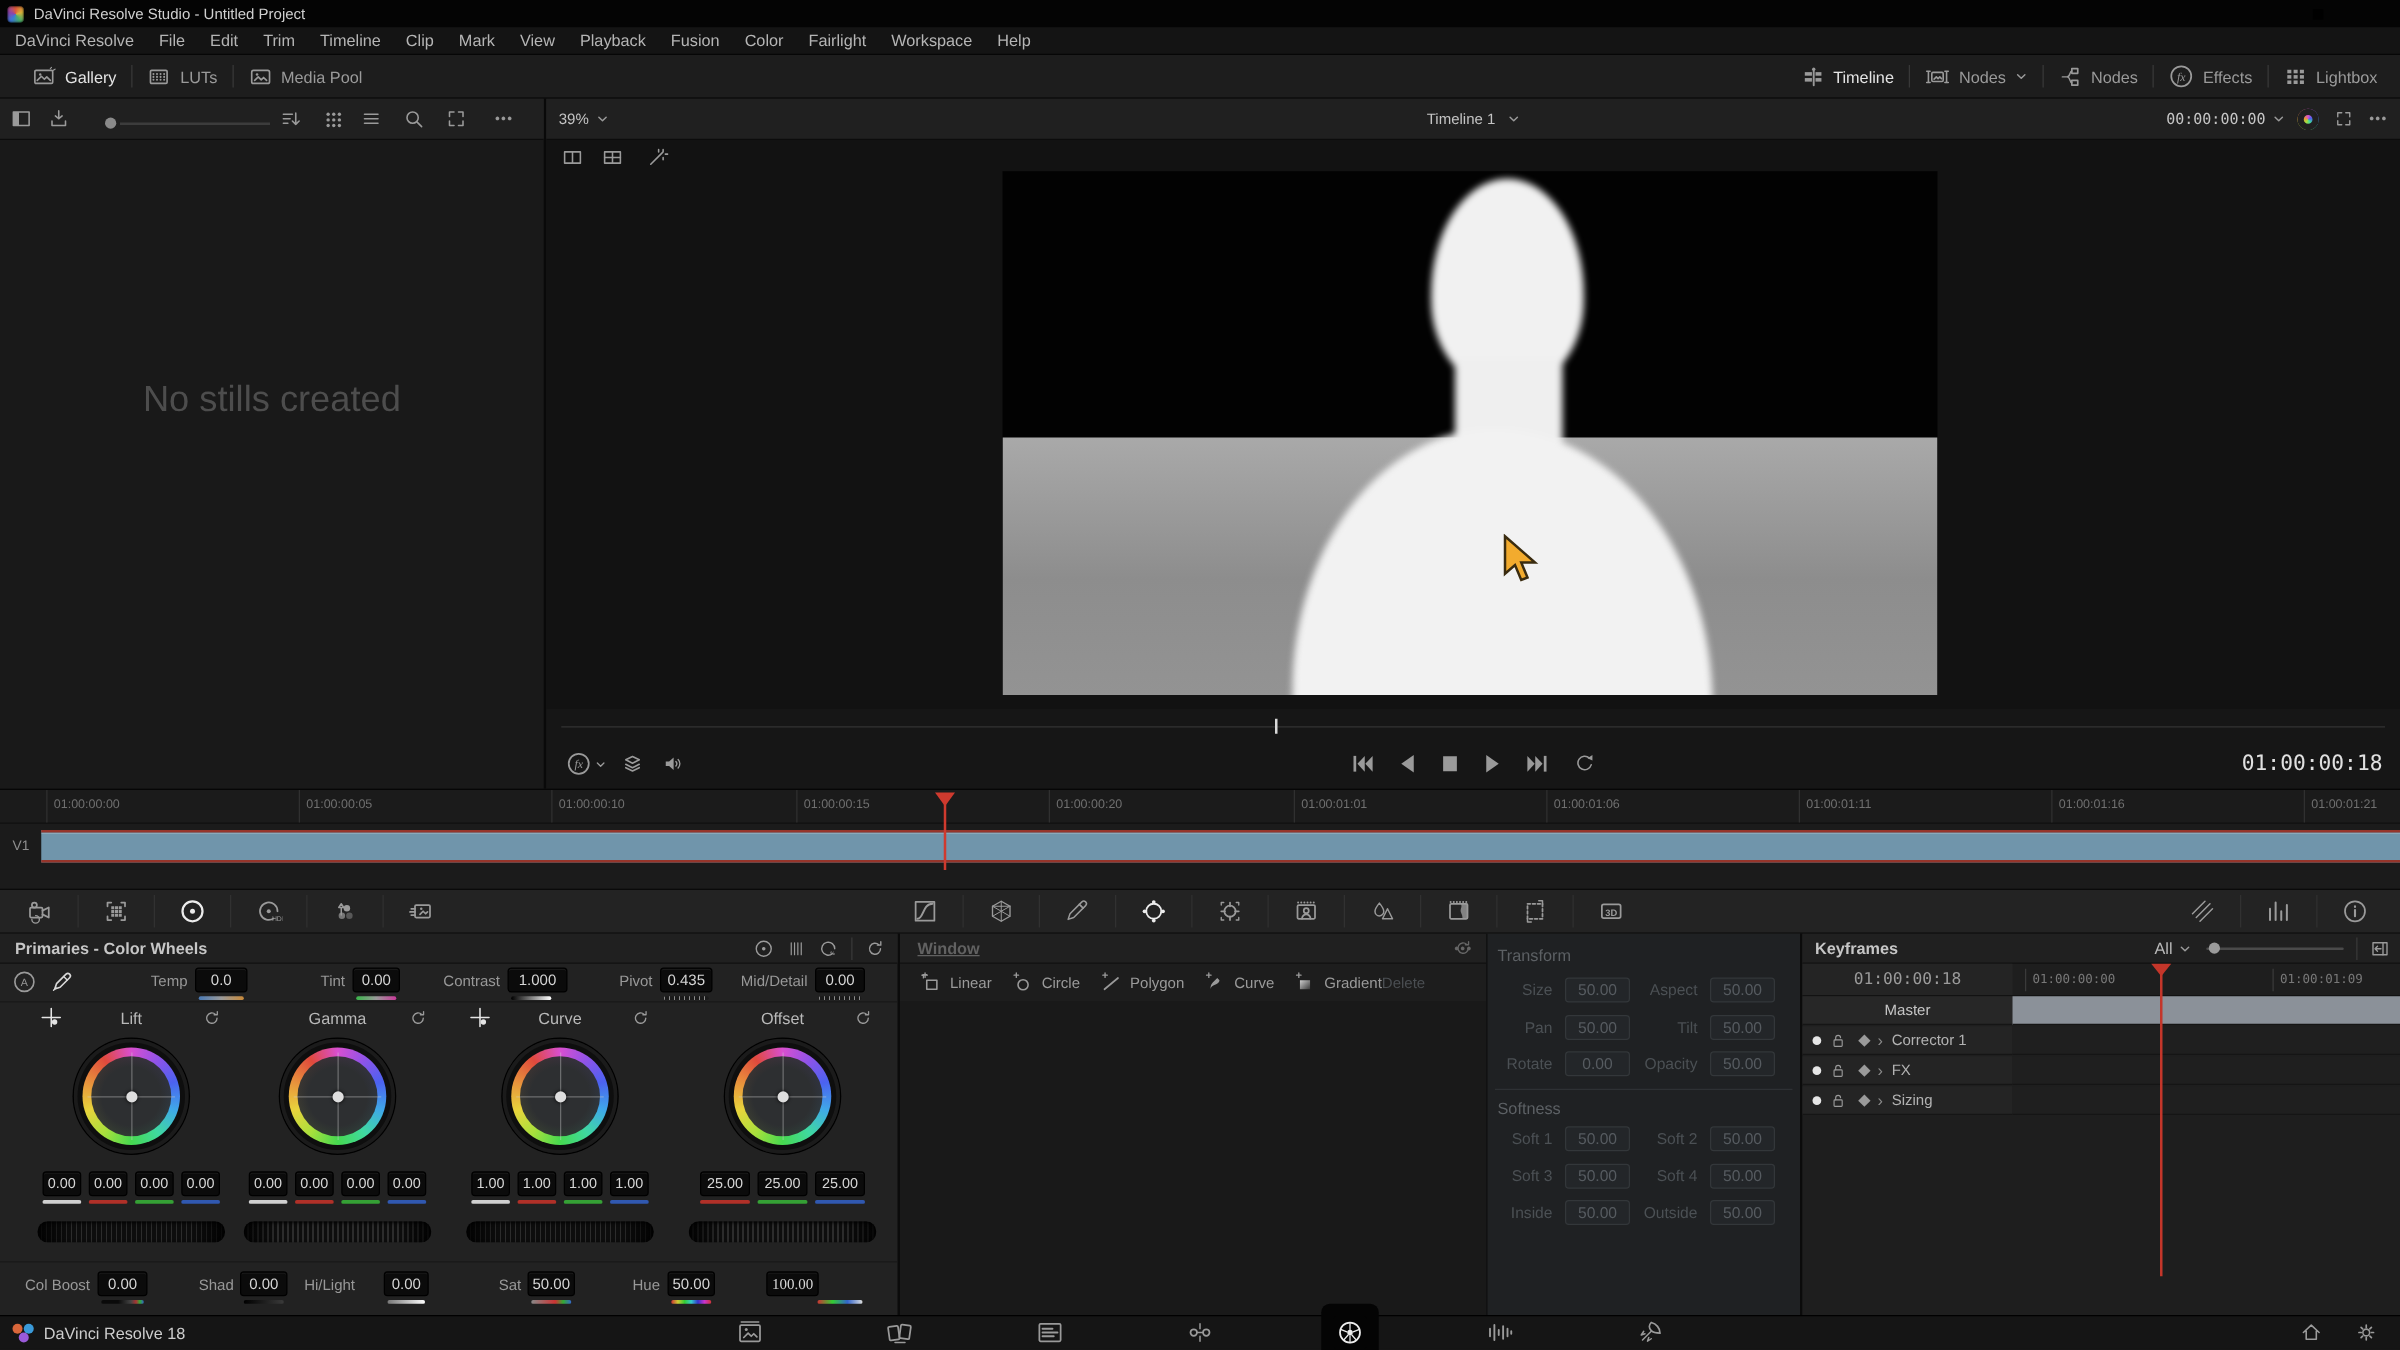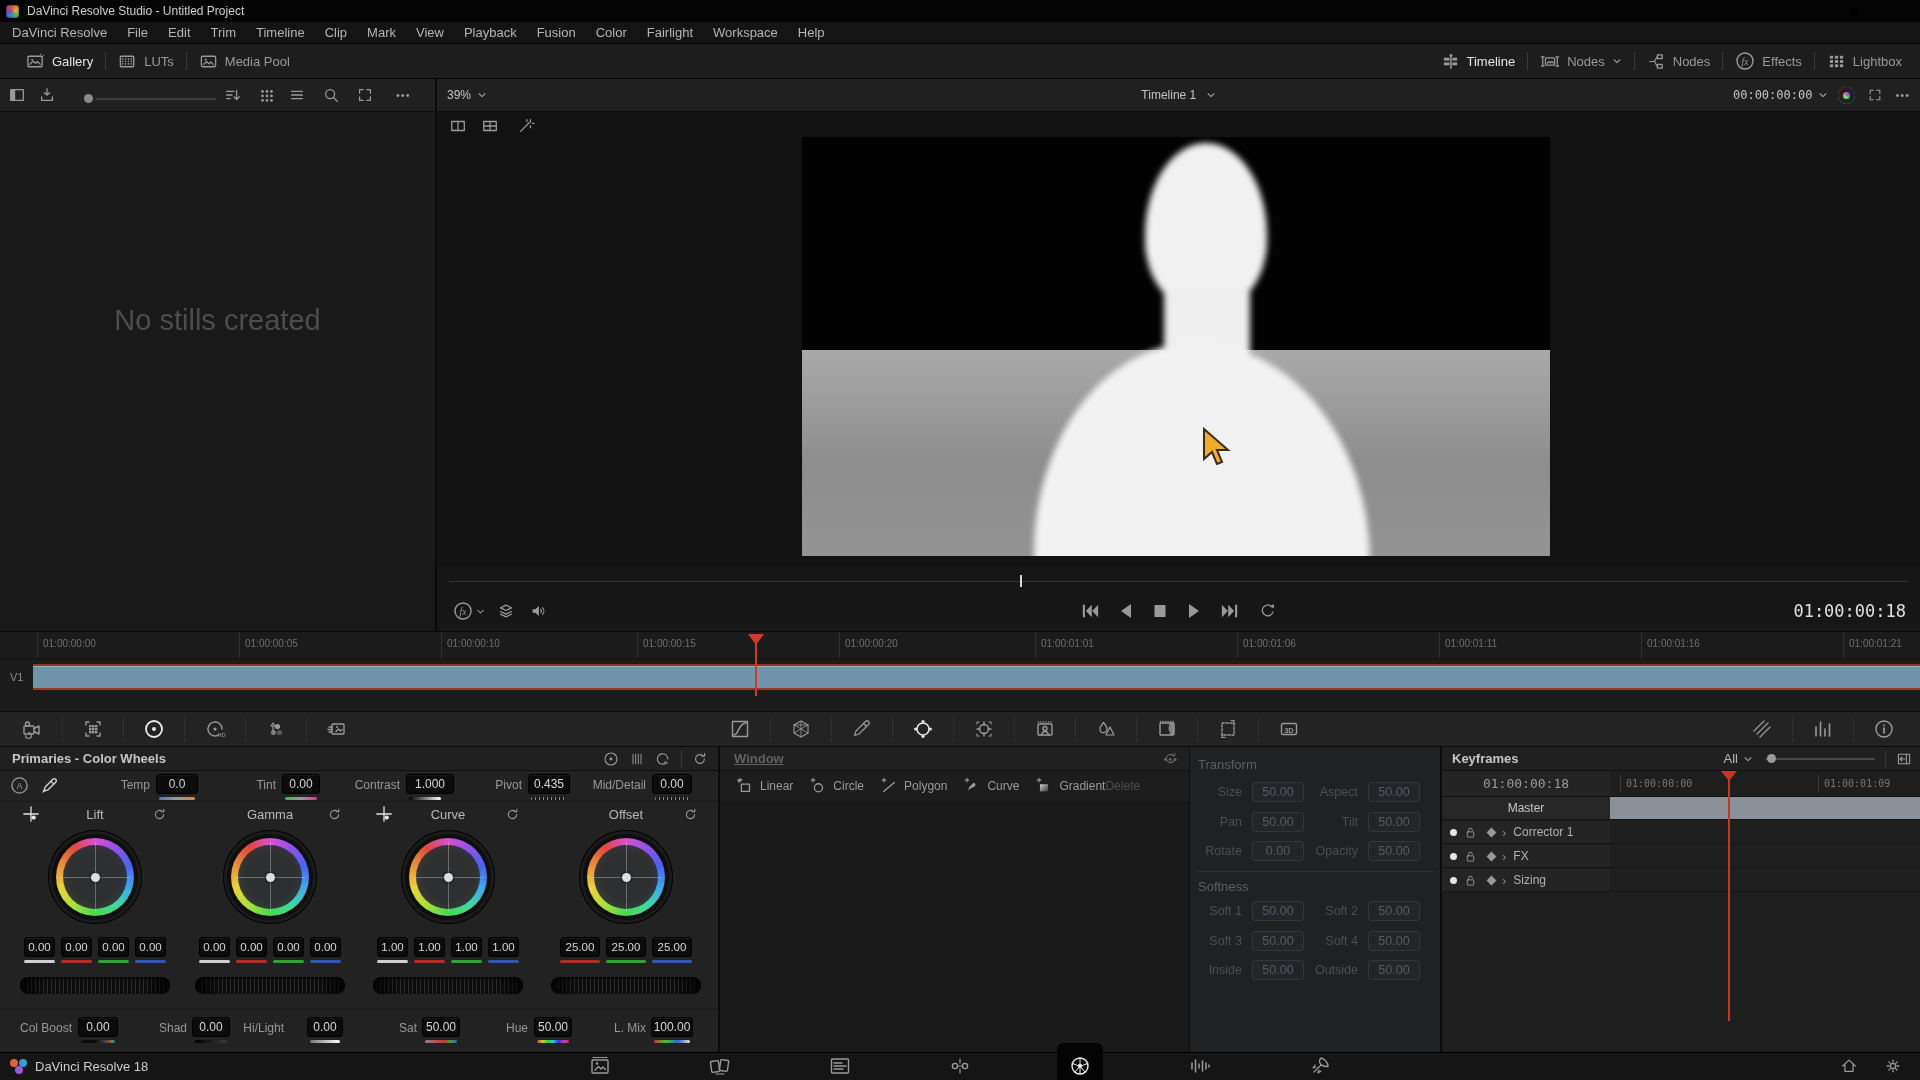--- a/index.html
+++ b/index.html
@@ -732,21 +732,21 @@
         <span class="vbox" style="left:528px;width:42px;">0.435</span>
         <span class="strip" style="left:531px;width:36px;background:repeating-linear-gradient(90deg,#8a8a8a 0 1px,#1a1a1a 1px 4px);"></span>
 
         <span class="lbl" style="left:576px;width:70px;">Mid/Detail</span>
         <span class="vbox" style="left:652px;width:40px;">0.00</span>
         <span class="strip" style="left:655px;width:34px;background:repeating-linear-gradient(90deg,#8a8a8a 0 1px,#1a1a1a 1px 4px);"></span>
       </div>
 
       <div class="wheels-area">
 
-        <div class="wcol" style="left:6px;">
+        <div class="wcol" style="left:16px;">
           <span class="ic cross">
               <svg width="18" height="18" viewBox="0 0 20 20">
                 <path d="M10 2v16M2 10h16" stroke="#e4e4e4"></path>
                 <circle cx="13" cy="14" r="2.4" fill="#e4e4e4" stroke="none"></circle>
               </svg>
             </span>
           <span class="whead">Lift</span>
           <span class="ic reset">
               <svg width="15" height="15" viewBox="0 0 20 20">
                 <path d="M15.5 10a5.5 5.5 0 11-1.7-4"></path>
@@ -907,21 +907,21 @@
 
         <span class="lbl" style="left:385px;width:32px;top:11px;">Sat</span>
         <span class="vbox" style="left:422px;width:38px;top:7px;">50.00</span>
         <span class="strip" style="left:425px;width:32px;top:30px;background:linear-gradient(90deg,#888,#c33 60%,#3a3 80%,#36c 100%);"></span>
 
         <span class="lbl" style="left:492px;width:36px;top:11px;">Hue</span>
         <span class="vbox" style="left:534px;width:38px;top:7px;">50.00</span>
         <span class="strip" style="left:537px;width:32px;top:30px;background:linear-gradient(90deg,#c33,#cc3,#3c3,#3cc,#33c,#c3c,#c33);"></span>
 
         <span class="lbl" style="left:598px;width:48px;top:11px;">L. Mix</span>
-        <span class="vbox" style="left:651px;width:42px;top:7px;">100.00</span>
+        <span class="vbox" style="left:613px;width:42px;top:7px;font-family:Liberation Serif, serif;">100.00</span>
         <span class="strip" style="left:654px;width:36px;top:30px;background:linear-gradient(90deg,#c33,#3c3,#36c,#ddd);"></span>
       </div>
     </div>
 
     <div class="windowpanel">
       <div class="panel-hdr" style="color:#616161;text-decoration:underline;">
         <span style="margin-left:14px;">Window</span>
         <span style="flex:1"></span>
         <span class="ic" style="margin-right:262px;color:#666;">
             <svg width="15" height="15" viewBox="0 0 20 20">

